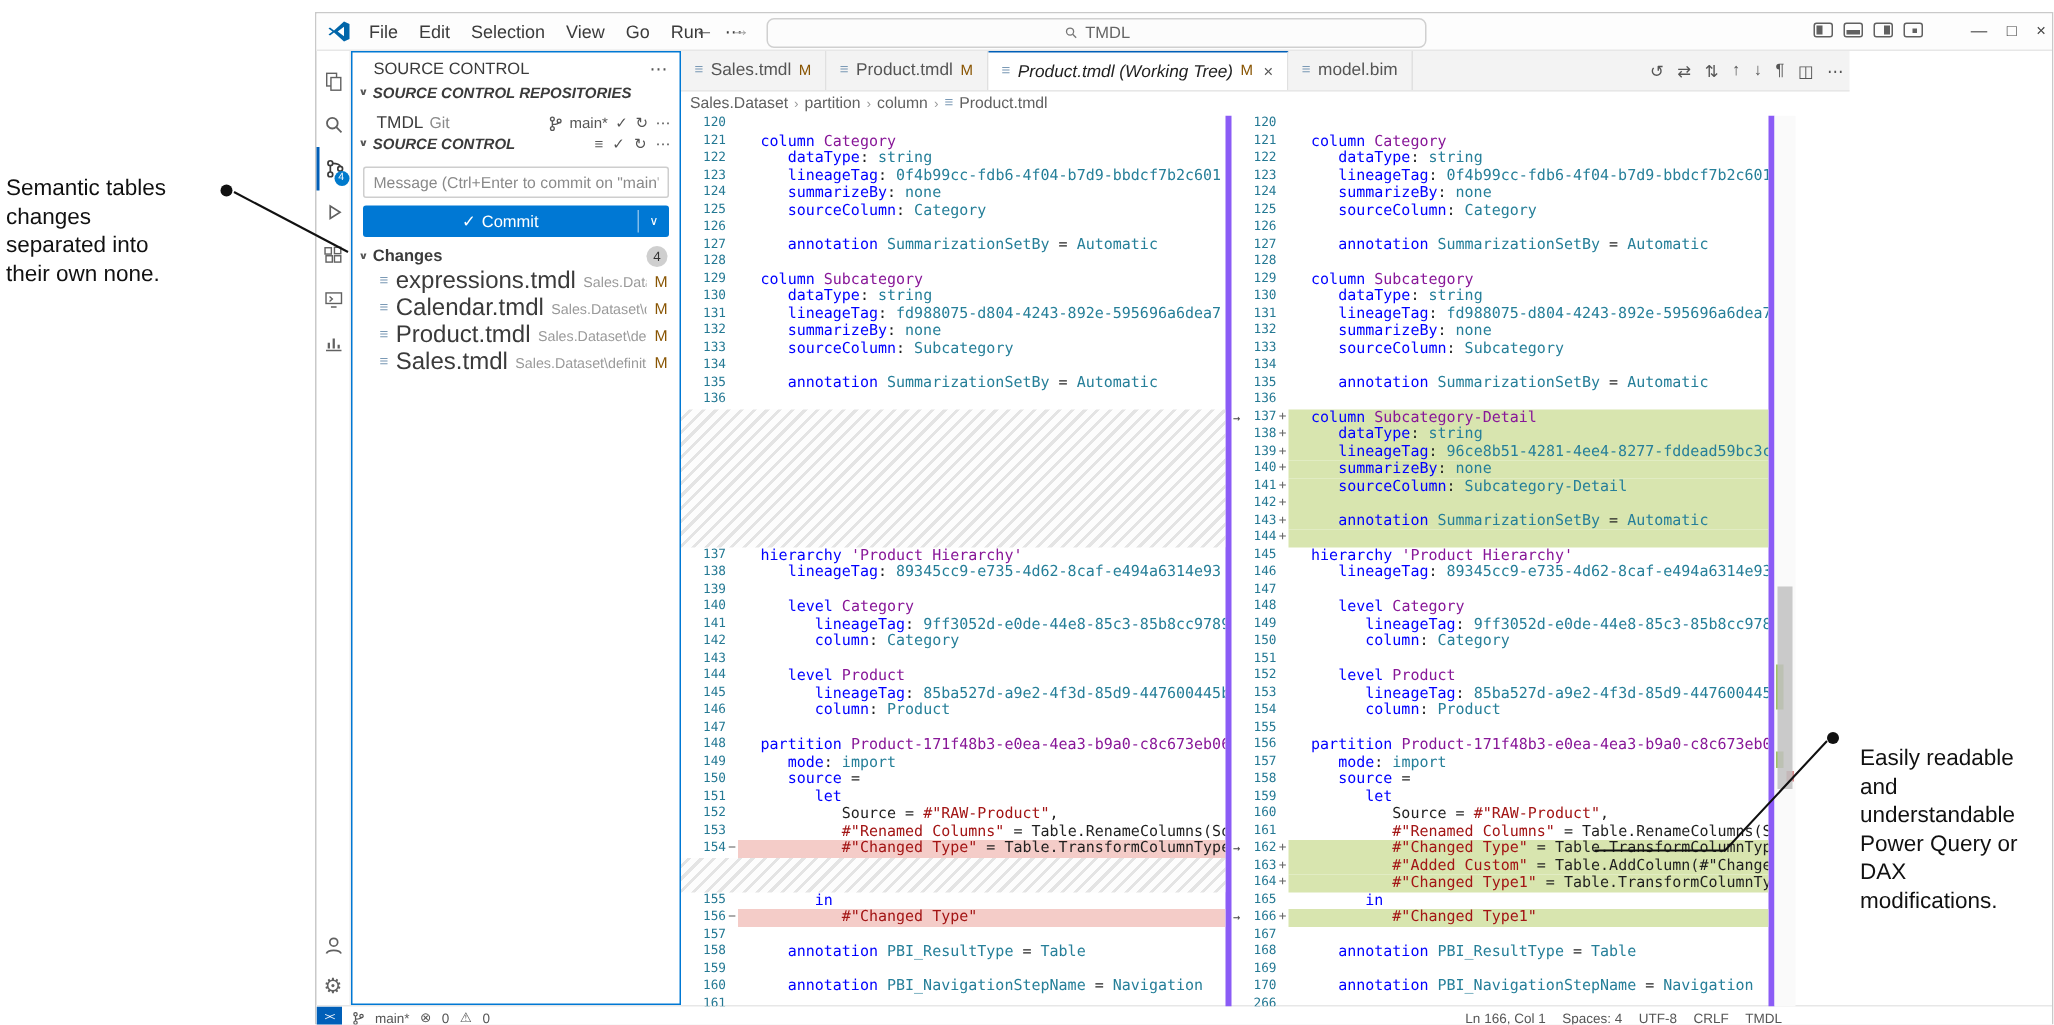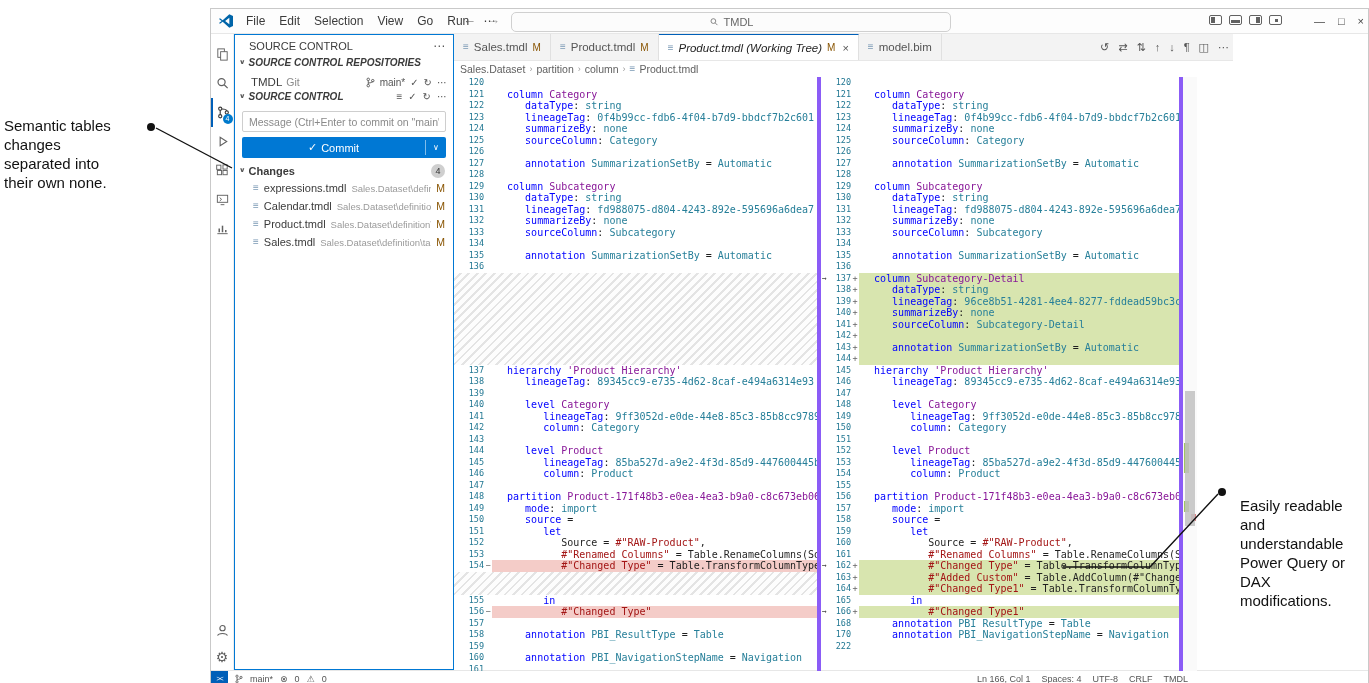--- a/index.html
+++ b/index.html
@@ -67,21 +67,21 @@
   .msg-row input::placeholder{color:#8a8a8a;}
   .commit-row{padding:5px 7px 4px 7px;}
   .commit-btn{height:21px;background:#0078d4;border-radius:2px;color:#fff;display:flex;align-items:center;font-size:11px;}
   .commit-main{flex:1;display:flex;align-items:center;justify-content:center;gap:4px;}
   .commit-sep{width:1px;height:15px;background:rgba(255,255,255,.5);}
   .commit-drop{width:20px;display:flex;align-items:center;justify-content:center;font-size:8px;}
   .changes-row{height:17px;display:flex;align-items:center;padding:0 8px 0 4px;gap:3px;font-weight:bold;font-size:11px;color:#3b3b3b;}
   .badge{margin-left:auto;min-width:14px;height:14px;border-radius:8px;background:#cfcfcf;color:#333;
          font-size:9px;line-height:14px;text-align:center;font-weight:normal;}
   .frow{height:18px;display:flex;align-items:center;padding:0 8px 0 18px;gap:5px;position:relative;}
-  .fname{font-size:11px;color:#3b3b3b;white-space:nowrap;}
+  .fname{font-size:16px;color:#3b3b3b;white-space:nowrap;}
   .fpath{font-size:9.5px;color:#9a9a9a;white-space:nowrap;overflow:hidden;flex:1;}
   .fstatus{color:#895503;font-size:10.5px;flex:none;}
   .ficon{color:#7a99b5;font-size:10px;line-height:10px;flex:none;}
 
   
   .editor{width:779px;flex:none;display:flex;flex-direction:column;background:#fff;}
   .tabbar{height:26px;flex:none;background:#f3f3f3;display:flex;align-items:stretch;position:relative;border-bottom:1px solid #e7e7e7;}
   .tab{display:flex;align-items:center;gap:5px;padding:0 9px;font-size:11.5px;color:#555;background:#f3f3f3;
        border-right:1px solid #e0e0e0;white-space:nowrap;}
   .tab.active{background:#fff;color:#1f1f1f;border-top:1px solid #005fb8;}
@@ -1097,37 +1097,53 @@
               <span class="gut">
                 <span class="ar">→</span>
                 <span class="num">166</span>
                 <span class="pm">+</span>
               </span>
               <span class="code add"><span class="cs">           #"Changed Type1"</span></span>
             </div>
             <div class="row">
               <span class="gut">
                 <span class="ar"></span>
+                <span class="num">167</span>
+                <span class="pm"></span>
+              </span>
+              <span class="code"></span>
+            </div>
+            <div class="row">
+              <span class="gut">
+                <span class="ar"></span>
                 <span class="num">168</span>
                 <span class="pm"></span>
               </span>
               <span class="code"><span class="ck">     annotation </span><span class="cv">PBI_ResultType</span><span class="ct"> = </span><span class="cv">Table</span></span>
             </div>
             <div class="row">
               <span class="gut">
                 <span class="ar"></span>
+                <span class="num">169</span>
+                <span class="pm"></span>
+              </span>
+              <span class="code"></span>
+            </div>
+            <div class="row">
+              <span class="gut">
+                <span class="ar"></span>
                 <span class="num">170</span>
                 <span class="pm"></span>
               </span>
               <span class="code"><span class="ck">     annotation </span><span class="cv">PBI_NavigationStepName</span><span class="ct"> = </span><span class="cv">Navigation</span></span>
             </div>
             <div class="row">
               <span class="gut">
                 <span class="ar"></span>
-                <span class="num">222</span>
+                <span class="num">266</span>
                 <span class="pm"></span>
               </span>
               <span class="code"></span>
             </div>
           </div>
         <div class="scroll">
           <div class="mark g1"></div>
           <div class="mark g2"></div>
           <div class="mark r1"></div>
           <div class="thumb"></div>

